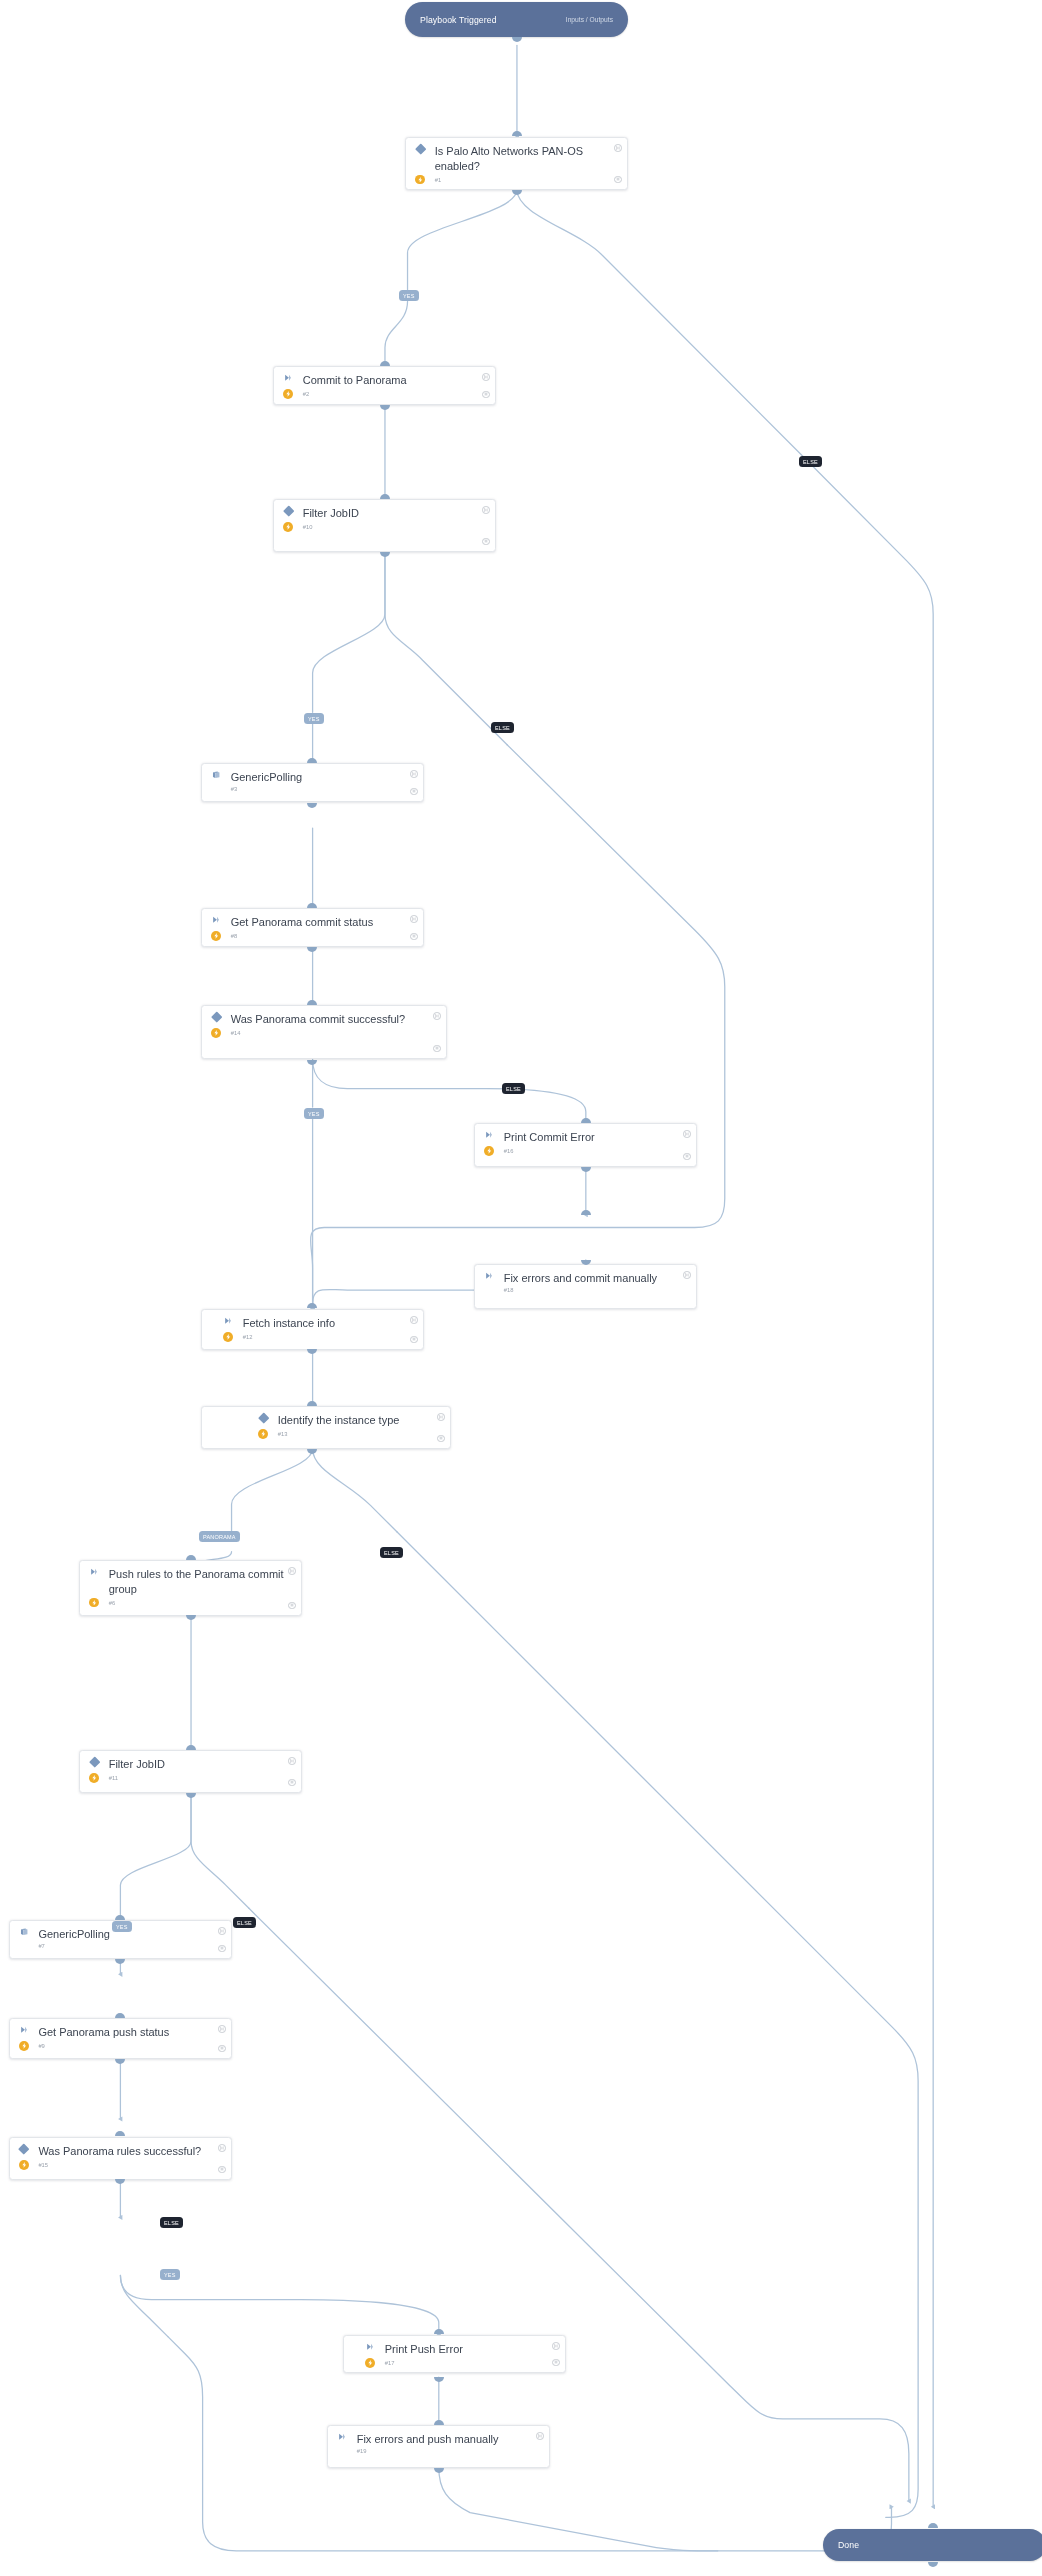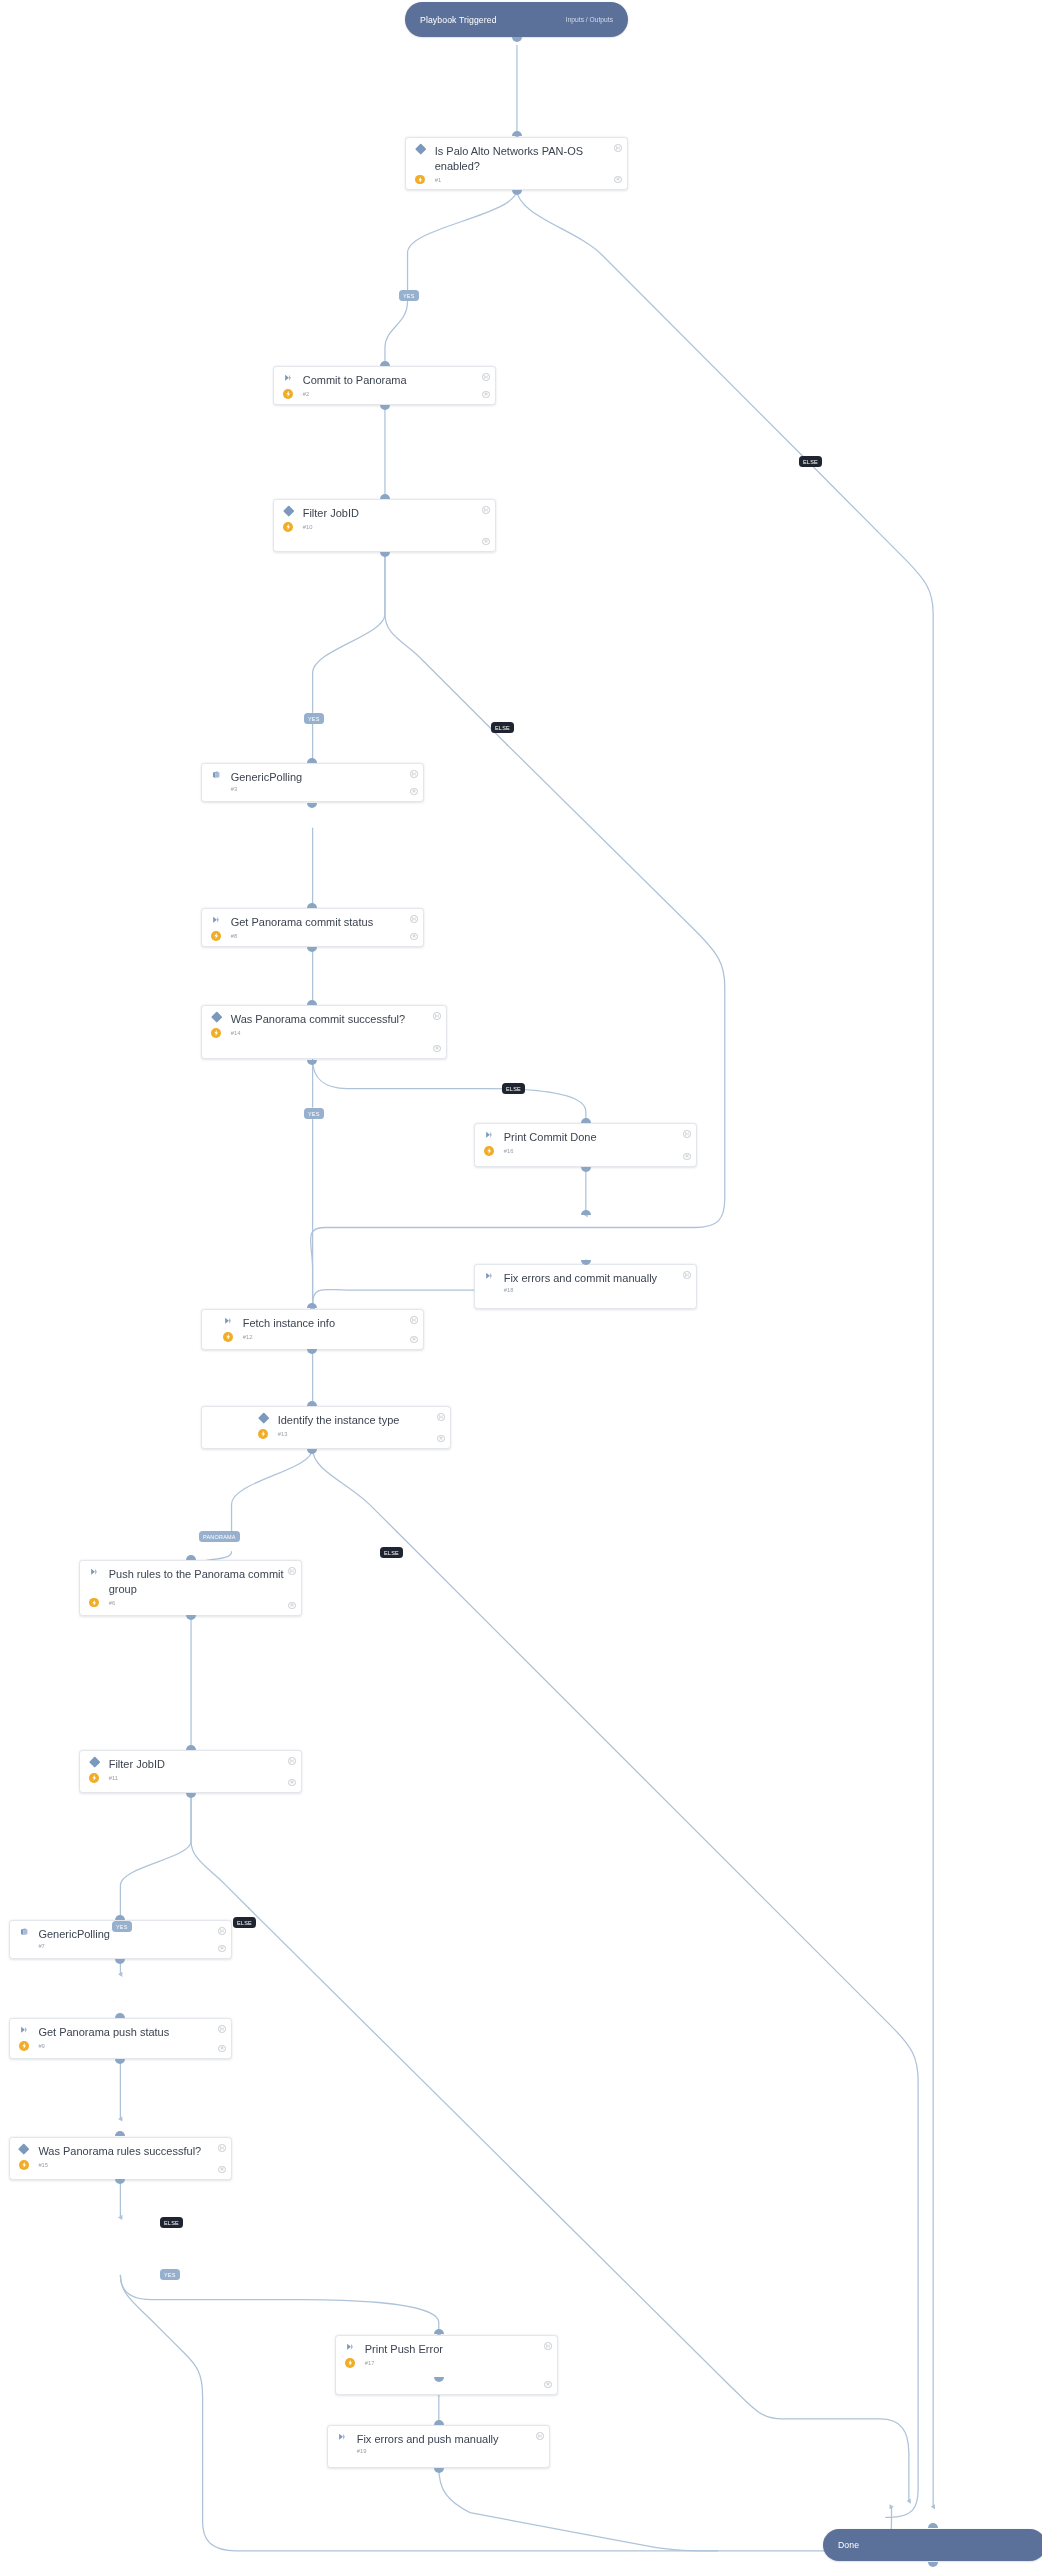--- a/index.html
+++ b/index.html
@@ -459,21 +459,21 @@
   <div class="blabel else" style="left:502px; top:1083px;">ELSE</div>
   <div class="blabel yes" style="left:304px; top:1108px;">YES</div>
 
   <div class="card" style="left:474px; top:1123px; width:223px; height:44px;">
     <div class="row-top">
       <div class="task-icon">
         <svg class="ic-chevron" width="8" height="7.5" viewBox="0 0 14 13">
             <path d="M2 1.2 L8.6 6.5 L2 11.8 Z M9.4 1.2 L11.6 6.5 L9.4 11.8 Z" fill="#7b98bd"></path>
           </svg>
       </div>
-      <div class="task-title">Print Commit Done</div>
+      <div class="task-title">Print Commit Error</div>
     </div>
     <div class="row-bottom">
       <div class="bolt-slot">
         <div class="bolt">
             <svg width="4.6" height="5.8" viewBox="0 0 8 10">
               <path d="M5 0 L0.6 5.6 H3.3 L2.6 10 L7.4 4.2 H4.5 Z" fill="#fff"></path>
             </svg>
           </div>
       </div>
       <div class="task-num">#16</div>
@@ -754,21 +754,21 @@
           <rect x="4.3" y="1" width="1.3" height="5" fill="#b6bbc2"></rect>
         </svg>
       </div>
   </div>
   <div class="socket top" style="left:115px; top:2131px;"></div>
   <div class="socket bot" style="left:115px; top:2179px;"></div>
 
   <div class="blabel else" style="left:160px; top:2217px;">ELSE</div>
   <div class="blabel yes" style="left:160px; top:2269px;">YES</div>
 
-  <div class="card" style="left:335px; top:2335px; width:223px; height:60px;">
+  <div class="card" style="left:343px; top:2335px; width:223px; height:38px;padding-left:12px;">
     <div class="row-top">
       <div class="task-icon">
         <svg class="ic-chevron" width="8" height="7.5" viewBox="0 0 14 13">
             <path d="M2 1.2 L8.6 6.5 L2 11.8 Z M9.4 1.2 L11.6 6.5 L9.4 11.8 Z" fill="#7b98bd"></path>
           </svg>
       </div>
       <div class="task-title">Print Push Error</div>
     </div>
     <div class="row-bottom">
       <div class="bolt-slot">

